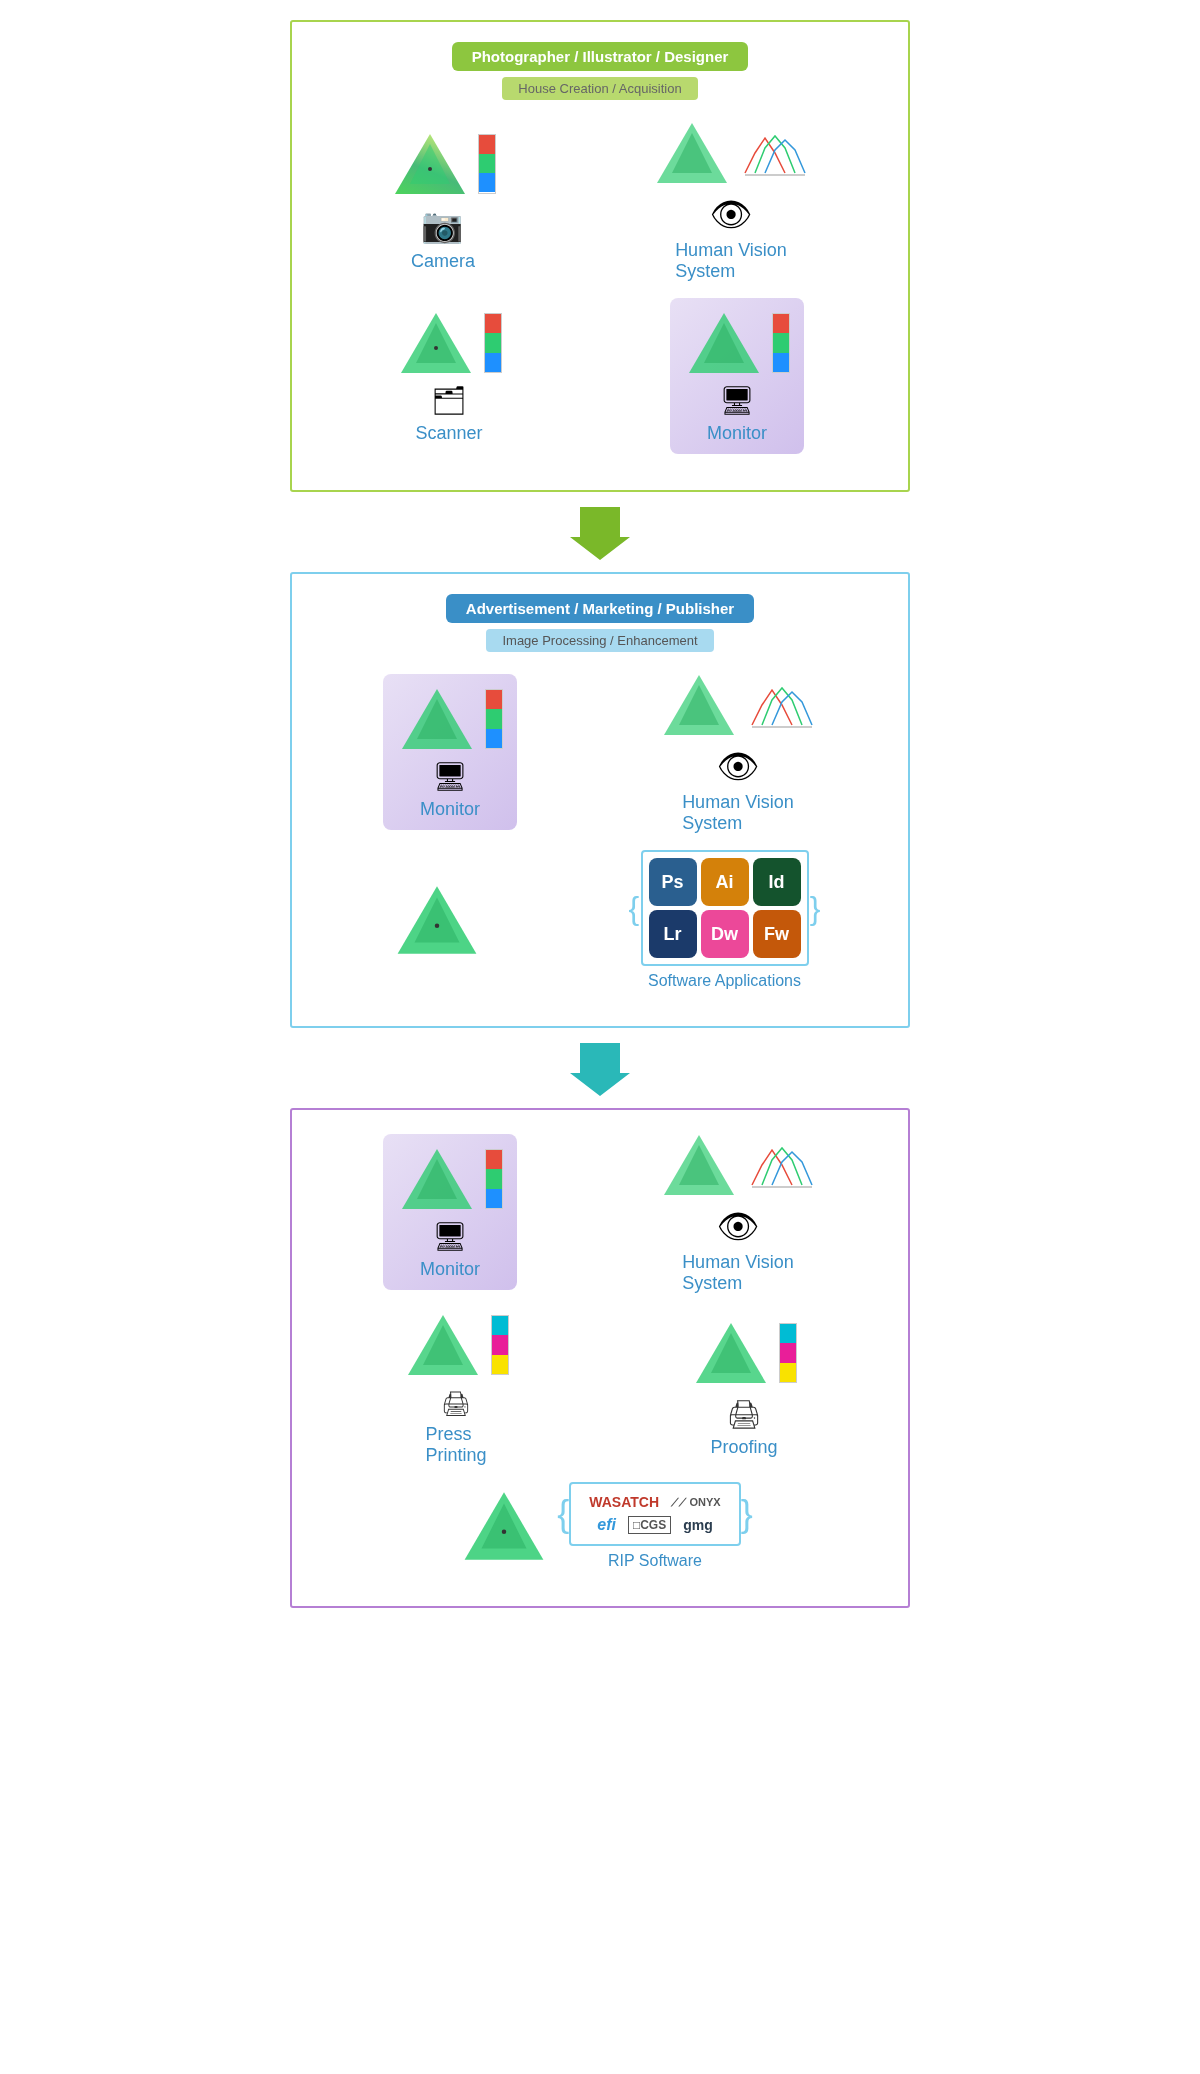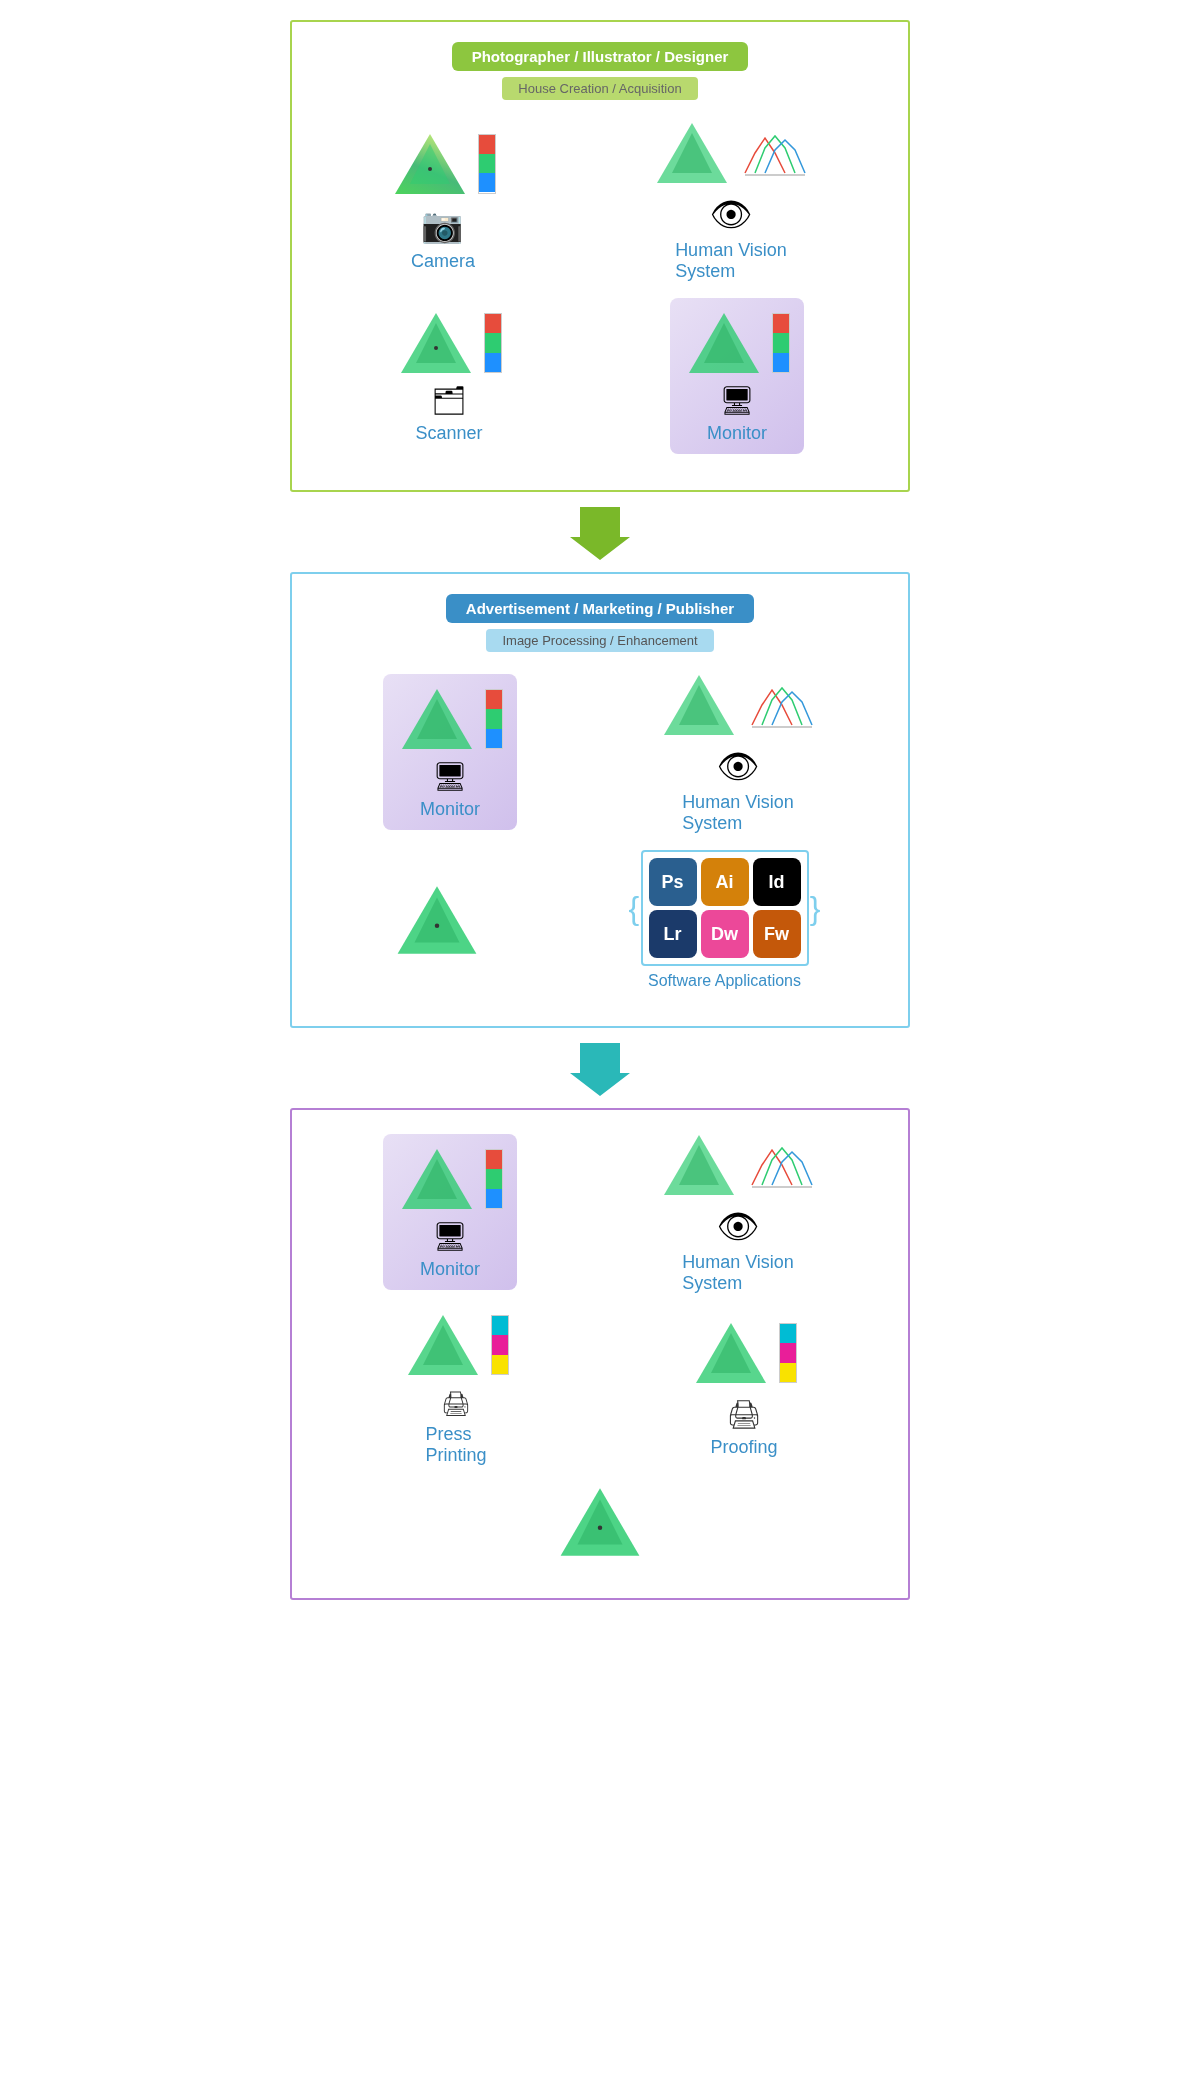--- a/index.html
+++ b/index.html
@@ -170,21 +170,21 @@
       border-radius: 8px;
       display: flex;
       align-items: center;
       justify-content: center;
       font-weight: bold;
       font-size: 18px;
       color: #fff;
     }
     .app-ps { background: #2a5f8f; }
     .app-ai { background: #d4810a; }
-    .app-id { background: #000000; }
+    .app-id { background: #14532d; }
     .app-lr { background: #1b3a6a; }
     .app-dw { background: #ec4899; }
     .app-fw { background: #c4580a; }
 
     
     .rip-box {
       border: 2px solid #7ecfed;
       border-radius: 4px;
       padding: 10px 18px;
       position: relative;
@@ -489,17 +489,31 @@
       </div>
     </div>
 
     <div class="section-row-3col">
       <svg style="width:90px;height:80px;" viewBox="0 0 80 70">
         <polygon points="5,65 75,65 40,5" fill="#2ecc71" opacity="0.85"></polygon>
         <polygon points="20,55 60,55 40,15" fill="#27ae60" opacity="0.5"></polygon>
         <circle cx="40" cy="40" r="2" fill="#333"></circle>
       </svg>
 
+      <div class="device-item">
+        <div class="rip-box">
+          <div class="rip-row">
+            <span class="rip-wasatch">WASATCH</span>
+            <span style="font-size:11px; color:#555; font-weight:bold;">⟋⟋ ONYX</span>
+          </div>
+          <div class="rip-row">
+            <span class="rip-efi">efi</span>
+            <span style="font-size:12px; color:#555; font-weight:bold; border:1px solid #555; padding:1px 4px;">□CGS</span>
+            <span class="rip-gmg">gmg</span>
+          </div>
+        </div>
+        <div class="software-label">RIP Software</div>
+      </div>
     </div>
 
   </div>
 
 </div>
 
 </body></html>

